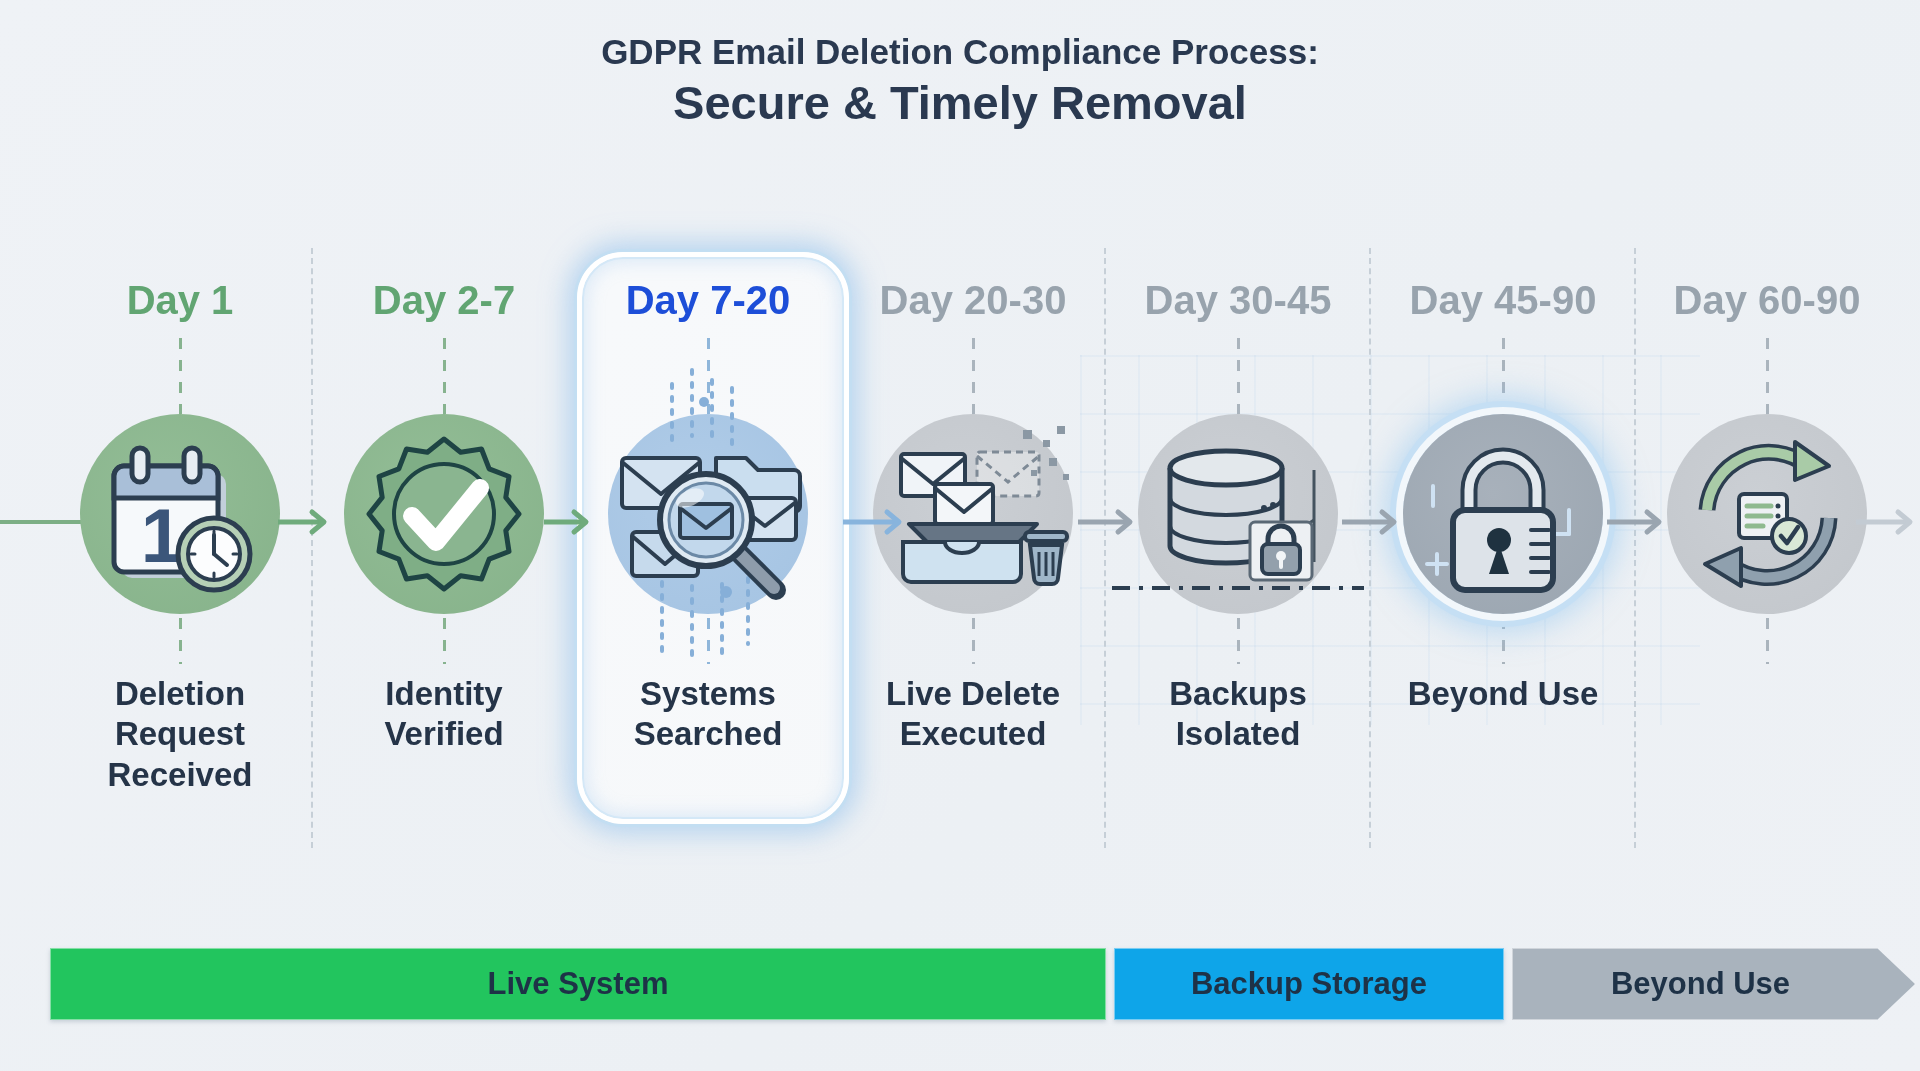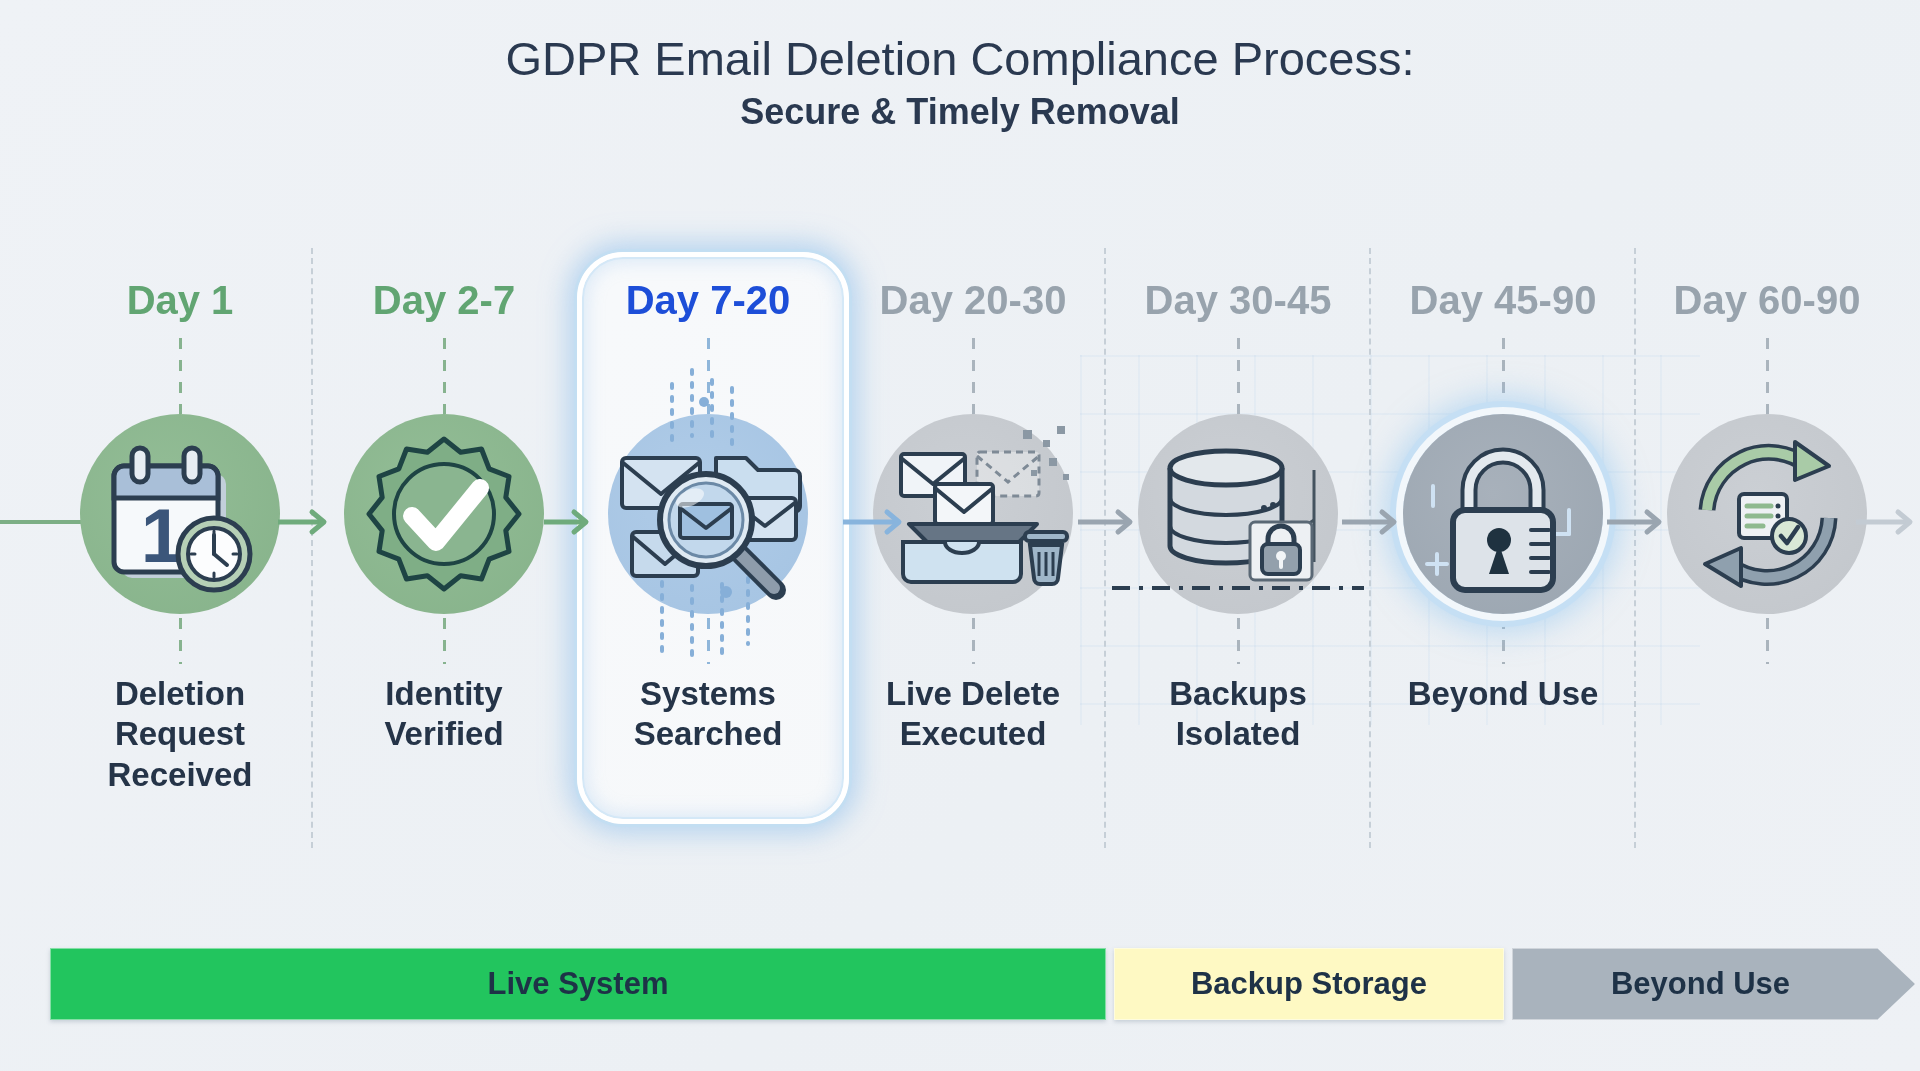--- a/index.html
+++ b/index.html
@@ -6,22 +6,22 @@
   body{
     width:1920px;height:1071px;overflow:hidden;position:relative;
     background:linear-gradient(135deg,#eff2f6 0%,#ecf0f4 60%,#eef1f5 100%);
     font-family:"Liberation Sans","DejaVu Sans",sans-serif;
     -webkit-font-smoothing:antialiased;
   }
   .stage{position:absolute;inset:0;}
 
   
   .title{position:absolute;top:30px;left:0;width:100%;text-align:center;color:#2a3950;z-index:2;}
-  .title .l1{font-size:47px;font-weight:400;line-height:1.25;}
-  .title .l2{font-size:36px;font-weight:700;line-height:1.25;}
+  .title .l1{font-size:35px;font-weight:700;line-height:1.25;}
+  .title .l2{font-size:47px;font-weight:700;line-height:1.25;}
 
   
   .grid-patch{position:absolute;left:1080px;top:355px;width:620px;height:370px;z-index:0;opacity:.55;
     background:
       repeating-linear-gradient(to right, rgba(160,195,230,.22) 0 2px, transparent 2px 58px),
       repeating-linear-gradient(to bottom, rgba(160,195,230,.22) 0 2px, transparent 2px 58px);}
 
   
   .divider{position:absolute;top:248px;height:600px;width:0;border-left:2px dashed #c6cfd7;z-index:0;}
 
@@ -61,21 +61,21 @@
   .arrow-blue   svg line,.arrow-blue   svg polyline{stroke:#88b4dd;}
   .arrow-gray   svg line,.arrow-gray   svg polyline{stroke:#9aa5b0;}
   .arrow-light  svg line,.arrow-light  svg polyline{stroke:#c3cbd3;}
 
   
   .phase-bar{position:absolute;left:50px;top:948px;height:72px;display:flex;z-index:2;}
   .seg{height:72px;display:flex;align-items:center;justify-content:center;
     font-size:31px;font-weight:600;color:#1e3247;
     box-shadow:inset 0 0 0 1px rgba(255,255,255,.45),0 2px 4px rgba(90,110,130,.25);}
   .seg-live{width:1056px;background:#22c55e;margin-right:8px;}
-  .seg-backup{width:390px;background:#fef9c3;margin-right:8px;text-align:right;}
+  .seg-backup{width:390px;background:#0ea5e9;margin-right:8px;text-align:right;}
   .seg-beyond{width:403px;background:#a9b3bd;padding-right:26px;box-sizing:border-box;
     clip-path:polygon(0 0,calc(100% - 38px) 0,100% 50%,calc(100% - 38px) 100%,0 100%);}
 </style>
 </head>
 <body>
 
 <div class="stage">
 
   <div class="title">
     <div class="l1">GDPR Email Deletion Compliance Process:</div>

